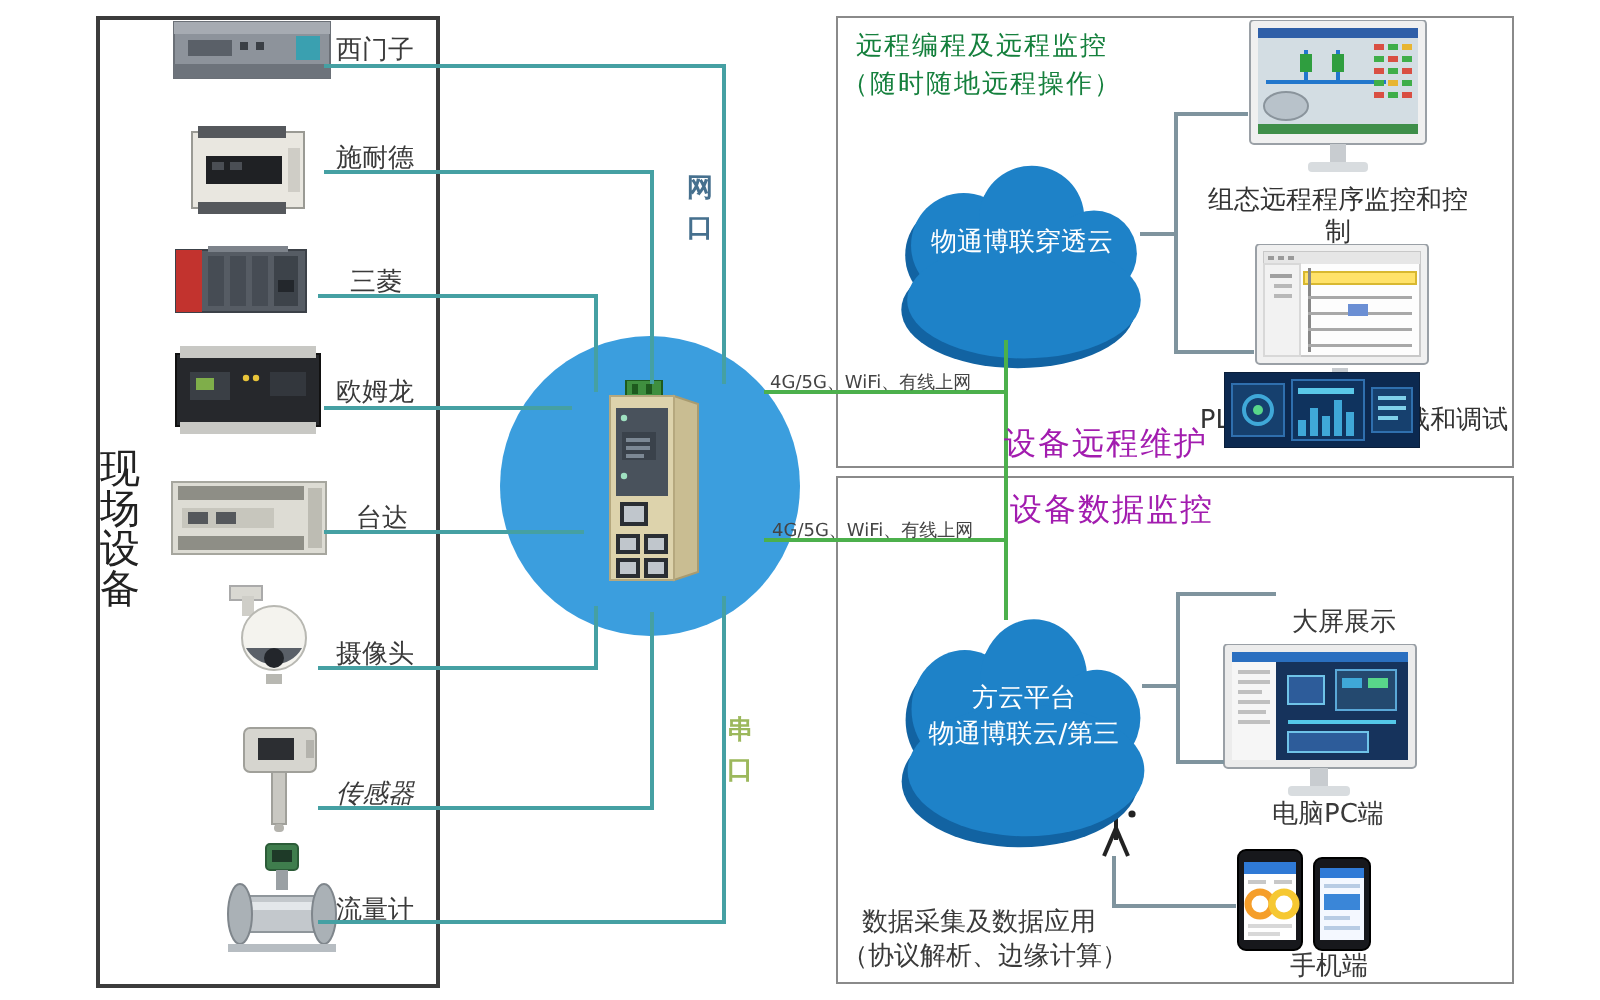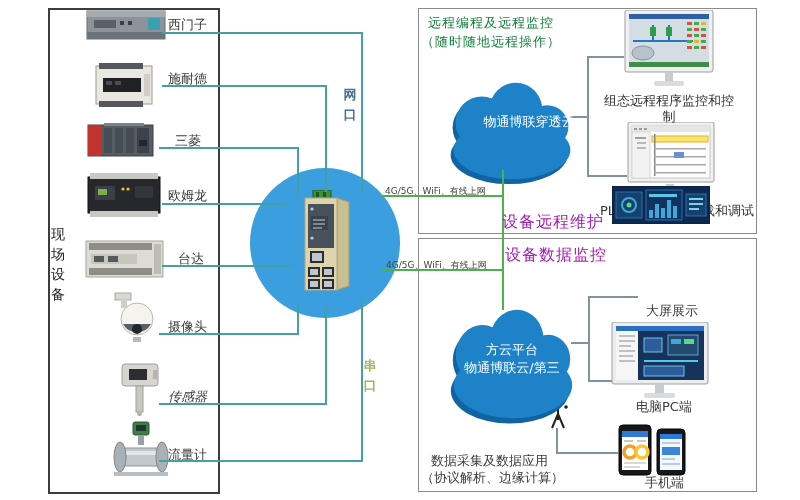--- a/index.html
+++ b/index.html
@@ -2,22 +2,22 @@
 <html><head>
 <meta charset="utf-8">
 <style>
   html,body{margin:0;padding:0;background:#fff;}
   .stage{position:relative;width:800px;height:500px;background:#fff;overflow:hidden;
          font-family:"DejaVu Sans","Liberation Sans",sans-serif;color:#333;}
   .abs{position:absolute;}
   .box{position:absolute;border:1px solid #8a8a8a;background:transparent;}
   .leftbox{position:absolute;border:2px solid #3c3c3c;}
   .lbl{position:absolute;font-size:13px;color:#3a3a3a;white-space:nowrap;}
-  .vlabel{position:absolute;font-size:14px;color:#222;width:16px;line-height:20px;
-          word-break:break-all;text-align:center;}
+  .vlabel{position:absolute;font-size:20px;color:#222;width:16px;line-height:20px;
+          word-break:break-all;}
   .portlbl{position:absolute;font-size:13px;width:14px;line-height:20px;word-break:break-all;
            text-align:center;font-weight:700;}
   .lan{color:#46708e;}
   .ser{color:#9cb85c;}
   .w{position:absolute;background:#45a0a3;z-index:3;}
   .wh{height:2px;} .wv{width:2px;}
   .g{position:absolute;background:#4cb04c;z-index:3;}
   .gr{position:absolute;background:#7f949e;z-index:1;}
   .uplbl{position:absolute;font-size:9px;color:#444;white-space:nowrap;z-index:4;}
   .badge{position:absolute;font-size:16px;color:#a21caf;letter-spacing:1px;white-space:nowrap;z-index:4;}
@@ -184,21 +184,21 @@
         <ellipse cx="76" cy="76" rx="60" ry="30"></ellipse>
       </g>
       <g fill="#1e82c8">
         <circle cx="45" cy="48" r="27"></circle>
           <circle cx="80" cy="34" r="27"></circle>
           <circle cx="112" cy="52" r="22"></circle>
         <ellipse cx="76" cy="76" rx="60" ry="30"></ellipse>
       </g>
     </svg>
   </div>
-  <div class="cloudtext" style="left:468px;top:113px;width:122px;">物通博联穿透云</div>
+  <div class="cloudtext" style="left:450px;top:113px;width:122px;">物通博联穿透云</div>
 
   <div class="gr" style="left:570px;top:116px;width:18px;height:2px;"></div>
   <div class="gr" style="left:587px;top:56px;width:2px;height:121px;"></div>
   <div class="gr" style="left:587px;top:56px;width:37px;height:2px;"></div>
   <div class="gr" style="left:587px;top:175px;width:40px;height:2px;"></div>
 
   <svg class="abs" style="left:623px;top:10px;" width="92" height="82">
     <rect x="2" y="0" width="88" height="62" rx="2" fill="#f0f0f0" stroke="#9aa0a6"></rect>
     <rect x="6" y="4" width="80" height="53" fill="#d3dde3"></rect>
     <rect x="6" y="4" width="80" height="5" fill="#2f5fa8"></rect>

